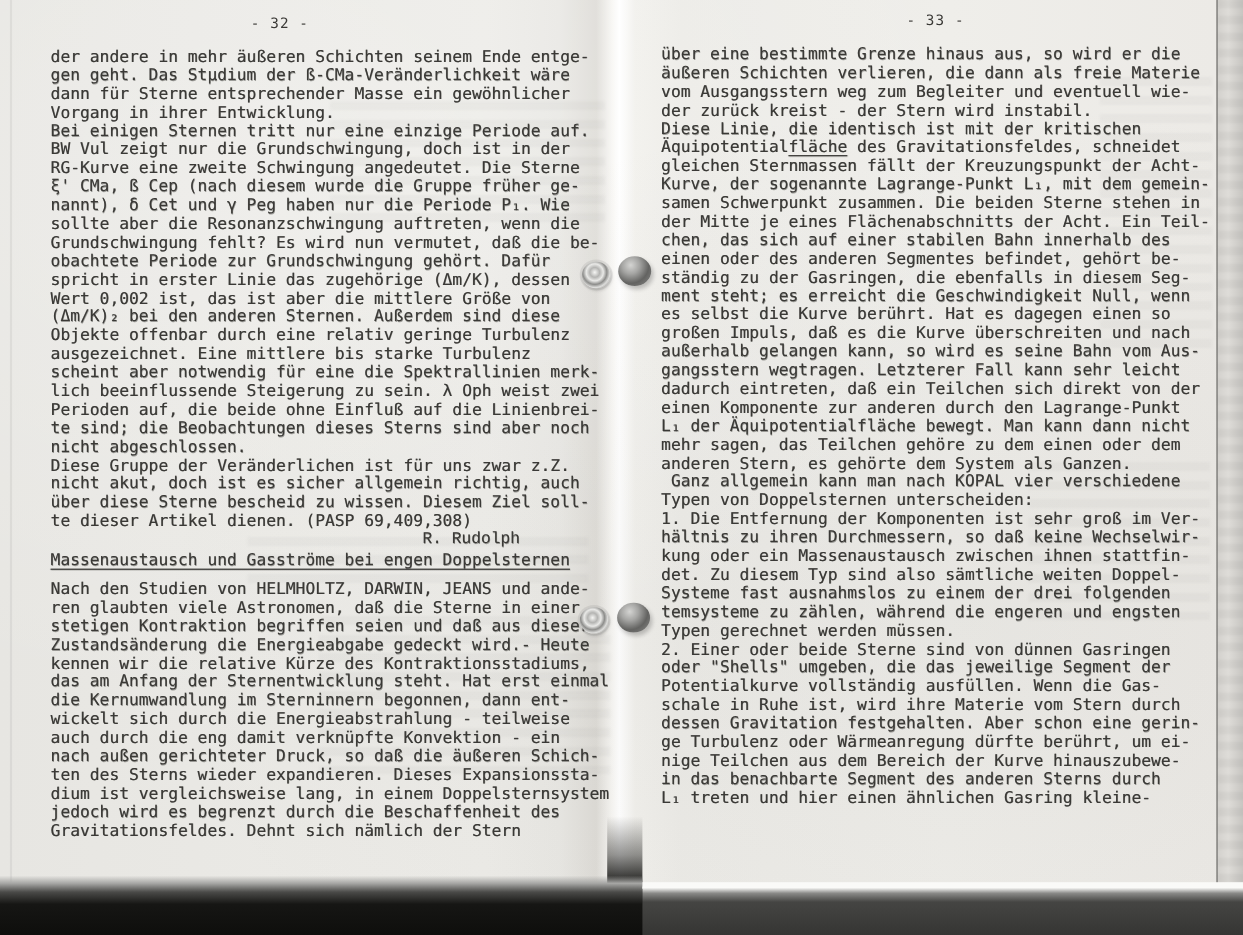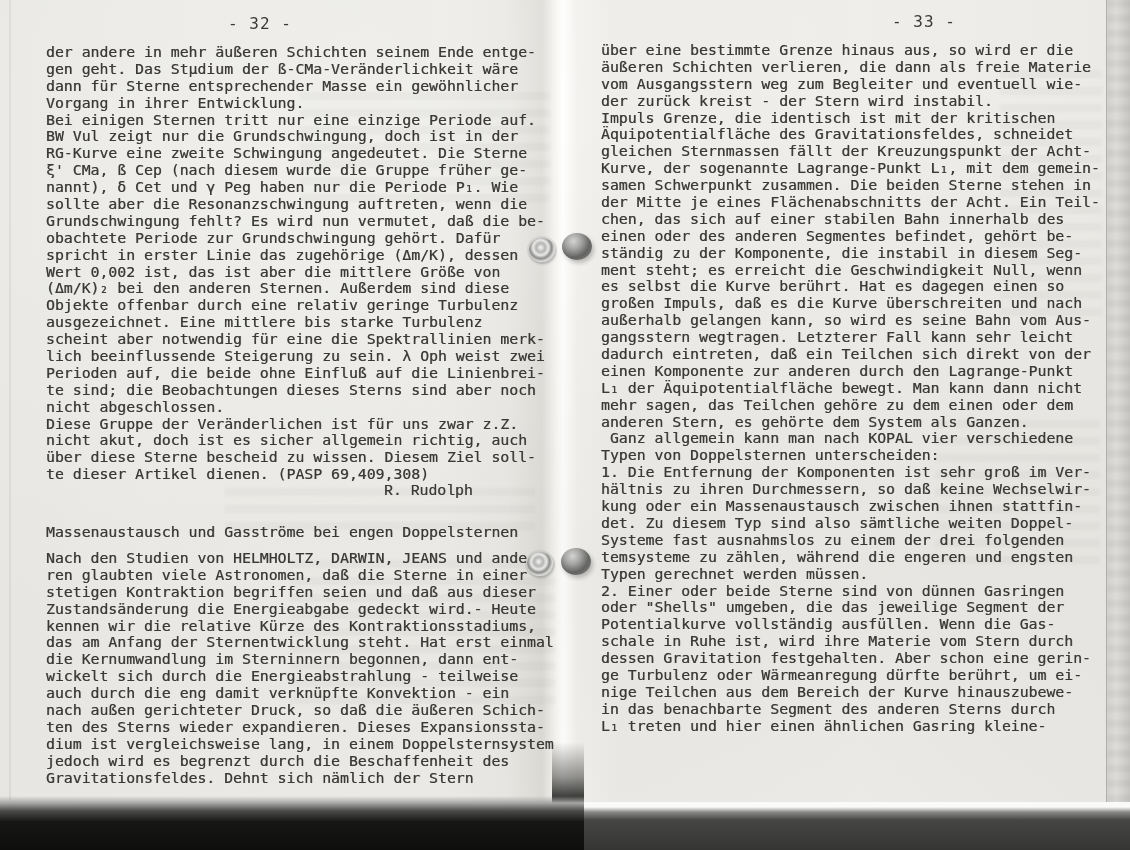--- a/index.html
+++ b/index.html
@@ -51,31 +51,31 @@
   
   .ghost{position:absolute;opacity:0.55;filter:blur(1.4px);pointer-events:none;
     background:repeating-linear-gradient(180deg,rgba(105,105,103,0.09) 0 8px,rgba(0,0,0,0) 8px 17px);}
   #ghost-a{left:300px;top:92px;width:250px;height:112px;}
   #ghost-b{left:225px;top:488px;width:310px;height:46px;}
   #ghost-c{left:290px;top:560px;width:265px;height:150px;}
   #ghost-d{left:1000px;top:70px;width:102px;height:250px;}
   #ghost-e{left:935px;top:420px;width:165px;height:150px;}
 
   
-  .page-header{position:absolute;font-size:16px;color:#3a3936;letter-spacing:1px;}
+  .page-header{position:absolute;font-size:13px;color:#3a3936;letter-spacing:1px;}
   #header-left{left:228px;top:14px;}
-  #header-right{left:892px;top:12px;}
+  #header-right{left:824px;top:12px;}
   .page-text{position:absolute;font-size:14.8px;line-height:16.9px;color:#3a3936;
     text-shadow:0.4px 0.4px 0.3px rgba(58,57,54,0.45), -0.2px 0 0.3px rgba(58,57,54,0.28);}
   #text-left{left:46px;top:44px;}
   #text-right{left:601px;top:42px;}
   .line{white-space:pre;height:16.9px;}
-  .heading{text-underline-offset:3px;margin:24px 0 9px 0;}
+  .heading{text-decoration:underline;text-underline-offset:3px;margin:2px 0 9px 0;}
   .byline{padding-left:338px;font-family:Liberation Mono, monospace;}
-  .u{text-underline-offset:3px;}
+  .u{text-decoration:underline;text-underline-offset:3px;}
   .hand{font-family:"DejaVu Serif","Liberation Serif",serif;font-style:italic;
     font-size:1.3em;line-height:1;}
 </style>
 </head>
 <body>
 
 <div class="scan">
   <div class="paper"></div>
   <div class="stack-strip"></div>
 
@@ -130,29 +130,29 @@
       <div class="line">ten des Sterns wieder expandieren. Dieses Expansionssta-</div>
       <div class="line">dium ist vergleichsweise lang, in einem Doppelsternsystem</div>
       <div class="line">jedoch wird es begrenzt durch die Beschaffenheit des</div>
       <div class="line">Gravitationsfeldes. Dehnt sich nämlich der Stern</div>
     </div>
   <div class="page-text" id="text-right">
       <div class="line">über eine bestimmte Grenze hinaus aus, so wird er die</div>
       <div class="line">äußeren Schichten verlieren, die dann als freie Materie</div>
       <div class="line">vom Ausgangsstern weg zum Begleiter und eventuell wie-</div>
       <div class="line">der zurück kreist - der Stern wird instabil.</div>
-      <div class="line">Impuls Grenze, die identisch ist mit der kritischen</div>
+      <div class="line">Diese Linie, die identisch ist mit der kritischen</div>
       <div class="line"><span>Äquipotential</span><span class="u">fläche</span><span> des Gravitationsfeldes, schneidet</span></div>
       <div class="line">gleichen Sternmassen fällt der Kreuzungspunkt der Acht-</div>
       <div class="line">Kurve, der sogenannte Lagrange-Punkt L₁, mit dem gemein-</div>
       <div class="line">samen Schwerpunkt zusammen. Die beiden Sterne stehen in</div>
       <div class="line">der Mitte je eines Flächenabschnitts der Acht. Ein Teil-</div>
       <div class="line">chen, das sich auf einer stabilen Bahn innerhalb des</div>
       <div class="line">einen oder des anderen Segmentes befindet, gehört be-</div>
-      <div class="line">ständig zu der Komponente, die instabil in diesem Seg-</div>
+      <div class="line">ständig zu der Gasringen, die ebenfalls in diesem Seg-</div>
       <div class="line">ment steht; es erreicht die Geschwindigkeit Null, wenn</div>
       <div class="line">es selbst die Kurve berührt. Hat es dagegen einen so</div>
       <div class="line">großen Impuls, daß es die Kurve überschreiten und nach</div>
       <div class="line">außerhalb gelangen kann, so wird es seine Bahn vom Aus-</div>
       <div class="line">gangsstern wegtragen. Letzterer Fall kann sehr leicht</div>
       <div class="line">dadurch eintreten, daß ein Teilchen sich direkt von der</div>
       <div class="line">einen Komponente zur anderen durch den Lagrange-Punkt</div>
       <div class="line">L₁ der Äquipotentialfläche bewegt. Man kann dann nicht</div>
       <div class="line">mehr sagen, das Teilchen gehöre zu dem einen oder dem</div>
       <div class="line">anderen Stern, es gehörte dem System als Ganzen.</div>

